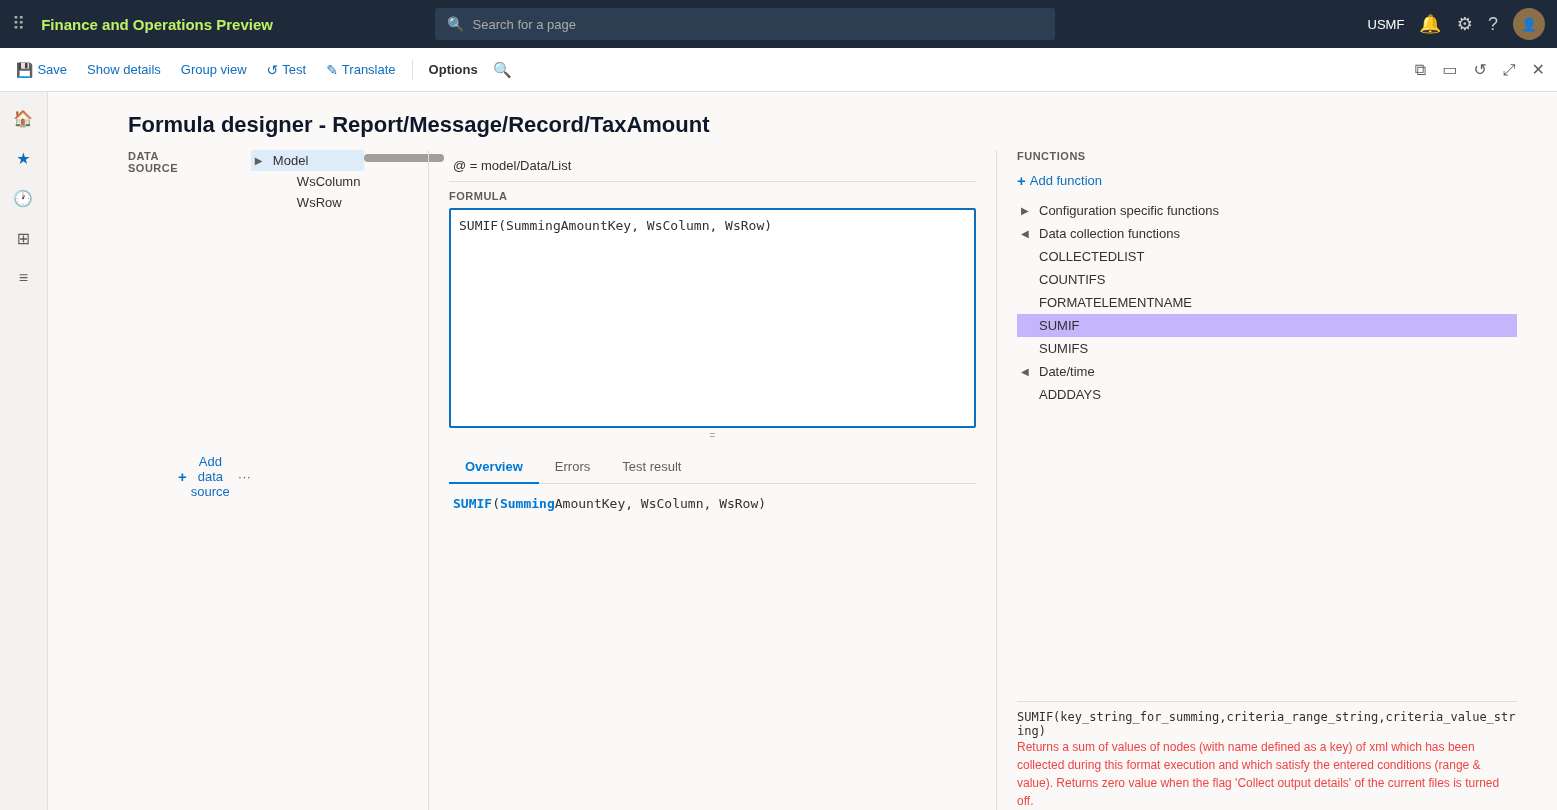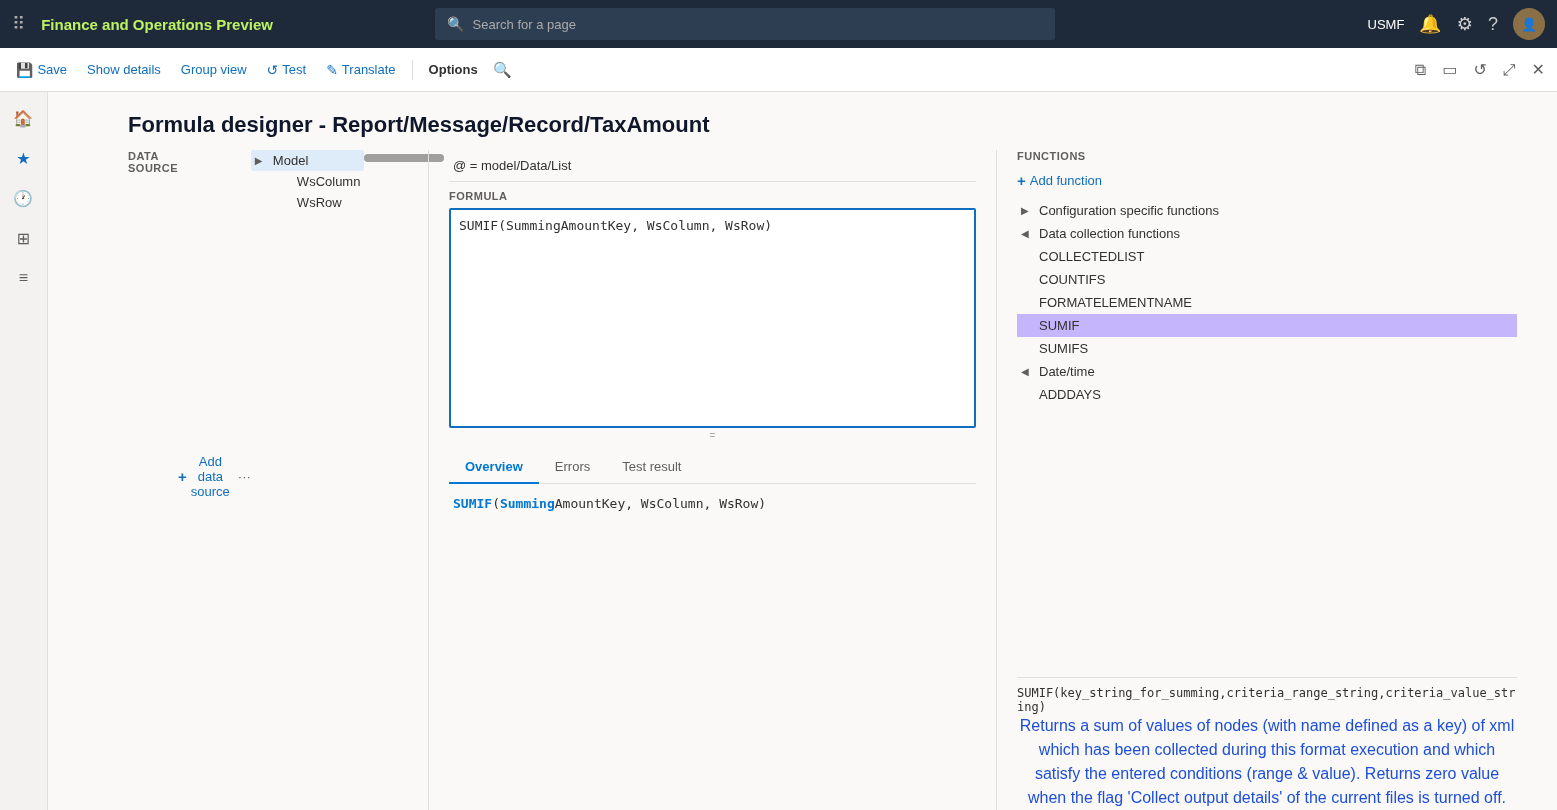--- a/index.html
+++ b/index.html
@@ -332,24 +332,23 @@
       padding-top: 8px;
     }
     .fn-signature {
       font-size: 12px;
       font-family: 'Consolas', monospace;
       color: #323130;
       margin-bottom: 0;
       word-break: break-all;
     }
     .fn-description {
-      font-size: 16px;
-      color: #1d4ed8;
+      font-size: 12px;
+      color: #ef4444;
       line-height: 1.5;
-      text-align: center;
     }
 
     
     .functions-tree::-webkit-scrollbar { width: 6px; }
     .functions-tree::-webkit-scrollbar-track { background: #f3f2f1; }
     .functions-tree::-webkit-scrollbar-thumb { background: #c8c6c4; border-radius: 3px; }
 
     .right-panel-inner {
       display: flex;
       flex-direction: column;

